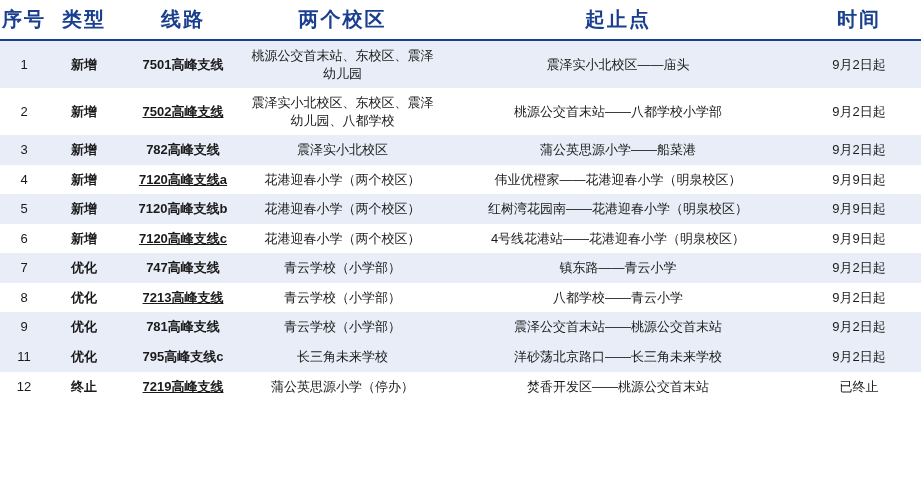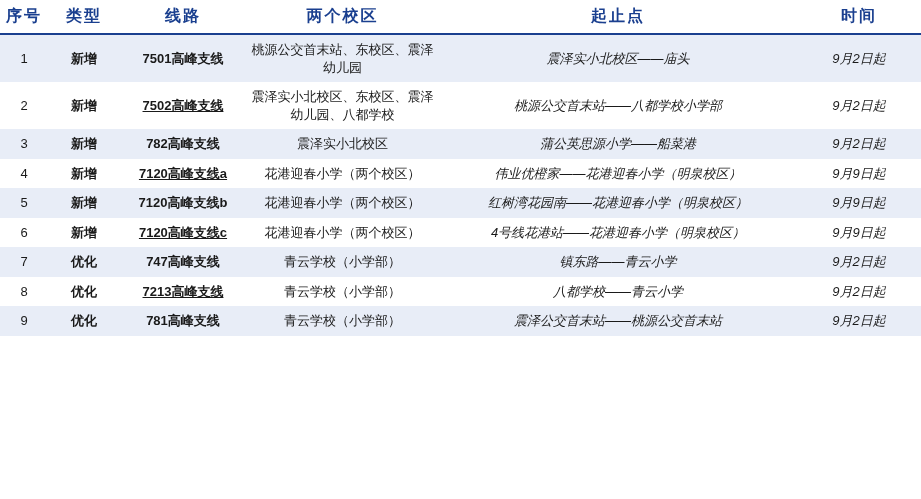--- a/index.html
+++ b/index.html
@@ -15,21 +15,21 @@
   }
   table.bus-table {
     border-collapse: collapse;
     width: 921px;
     table-layout: fixed;
   }
   table.bus-table th {
     background: #ffffff;
     color: #1a3f8f;
     font-weight: bold;
-    font-size: 16px;
+    font-size: 20px;
     text-align: center;
     padding: 6px 2px;
     border-bottom: 2px solid #1a3f8f;
     letter-spacing: 2px;
   }
   table.bus-table td {
     text-align: center;
     font-size: 13px;
     color: #1a1a1a;
     padding: 6px 3px;
@@ -47,21 +47,20 @@
     font-weight: bold;
   }
   td.col-school {
     color: #1a3f8f;
   }
   td.col-idx {
     color: #1a1a1a;
   }
   td.col-stops, td.col-time {
     color: #1a3f8f;
-    font-style: italic;
   }
   tr.row-plain td.col-type,
   tr.row-plain td.col-line,
   tr.row-plain td.col-school,
   tr.row-plain td.col-stops,
   tr.row-plain td.col-time {
     color: #1a1a1a;
   }
   tr.row-plain td.col-type { font-weight: bold; }
   tr.row-plain td.col-line { font-weight: bold; text-decoration: underline; }
@@ -160,14 +159,30 @@
       <td class="col-time">9月2日起</td>
     </tr>
     <tr class="row-alt">
       <td class="col-idx">9</td>
       <td class="col-type">优化</td>
       <td class="col-line">781高峰支线</td>
       <td class="col-school">青云学校（小学部）</td>
       <td class="col-stops">震泽公交首末站——桃源公交首末站</td>
       <td class="col-time">9月2日起</td>
     </tr>
+    <tr class="row-alt">
+      <td class="col-idx">11</td>
+      <td class="col-type">优化</td>
+      <td class="col-line">795高峰支线c</td>
+      <td class="col-school">长三角未来学校</td>
+      <td class="col-stops">洋砂荡北京路口——长三角未来学校</td>
+      <td class="col-time">9月2日起</td>
+    </tr>
+    <tr class="row-plain">
+      <td class="col-idx">12</td>
+      <td class="col-type">终止</td>
+      <td class="col-line">7219高峰支线</td>
+      <td class="col-school">蒲公英思源小学（停办）</td>
+      <td class="col-stops">焚香开发区——桃源公交首末站</td>
+      <td class="col-time">已终止</td>
+    </tr>
   </tbody>
 </table>
 
 </body></html>

